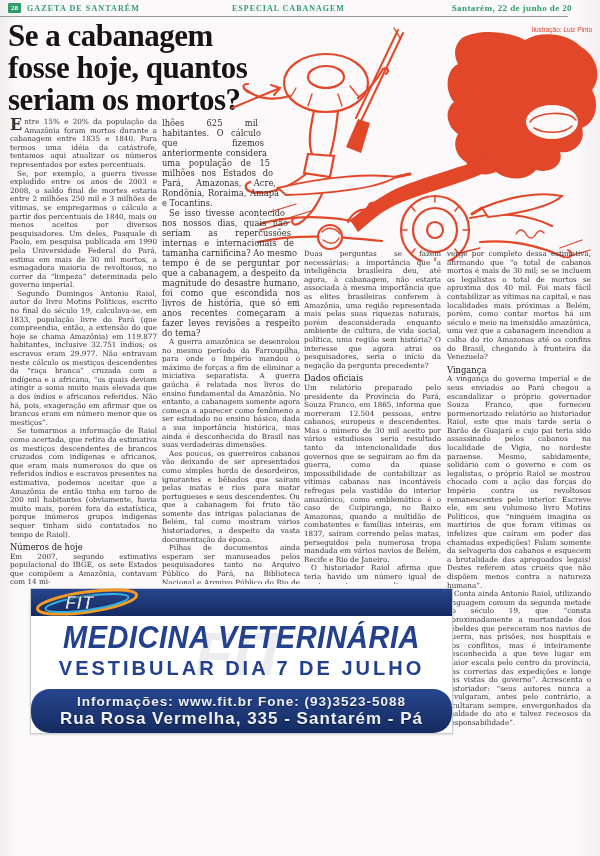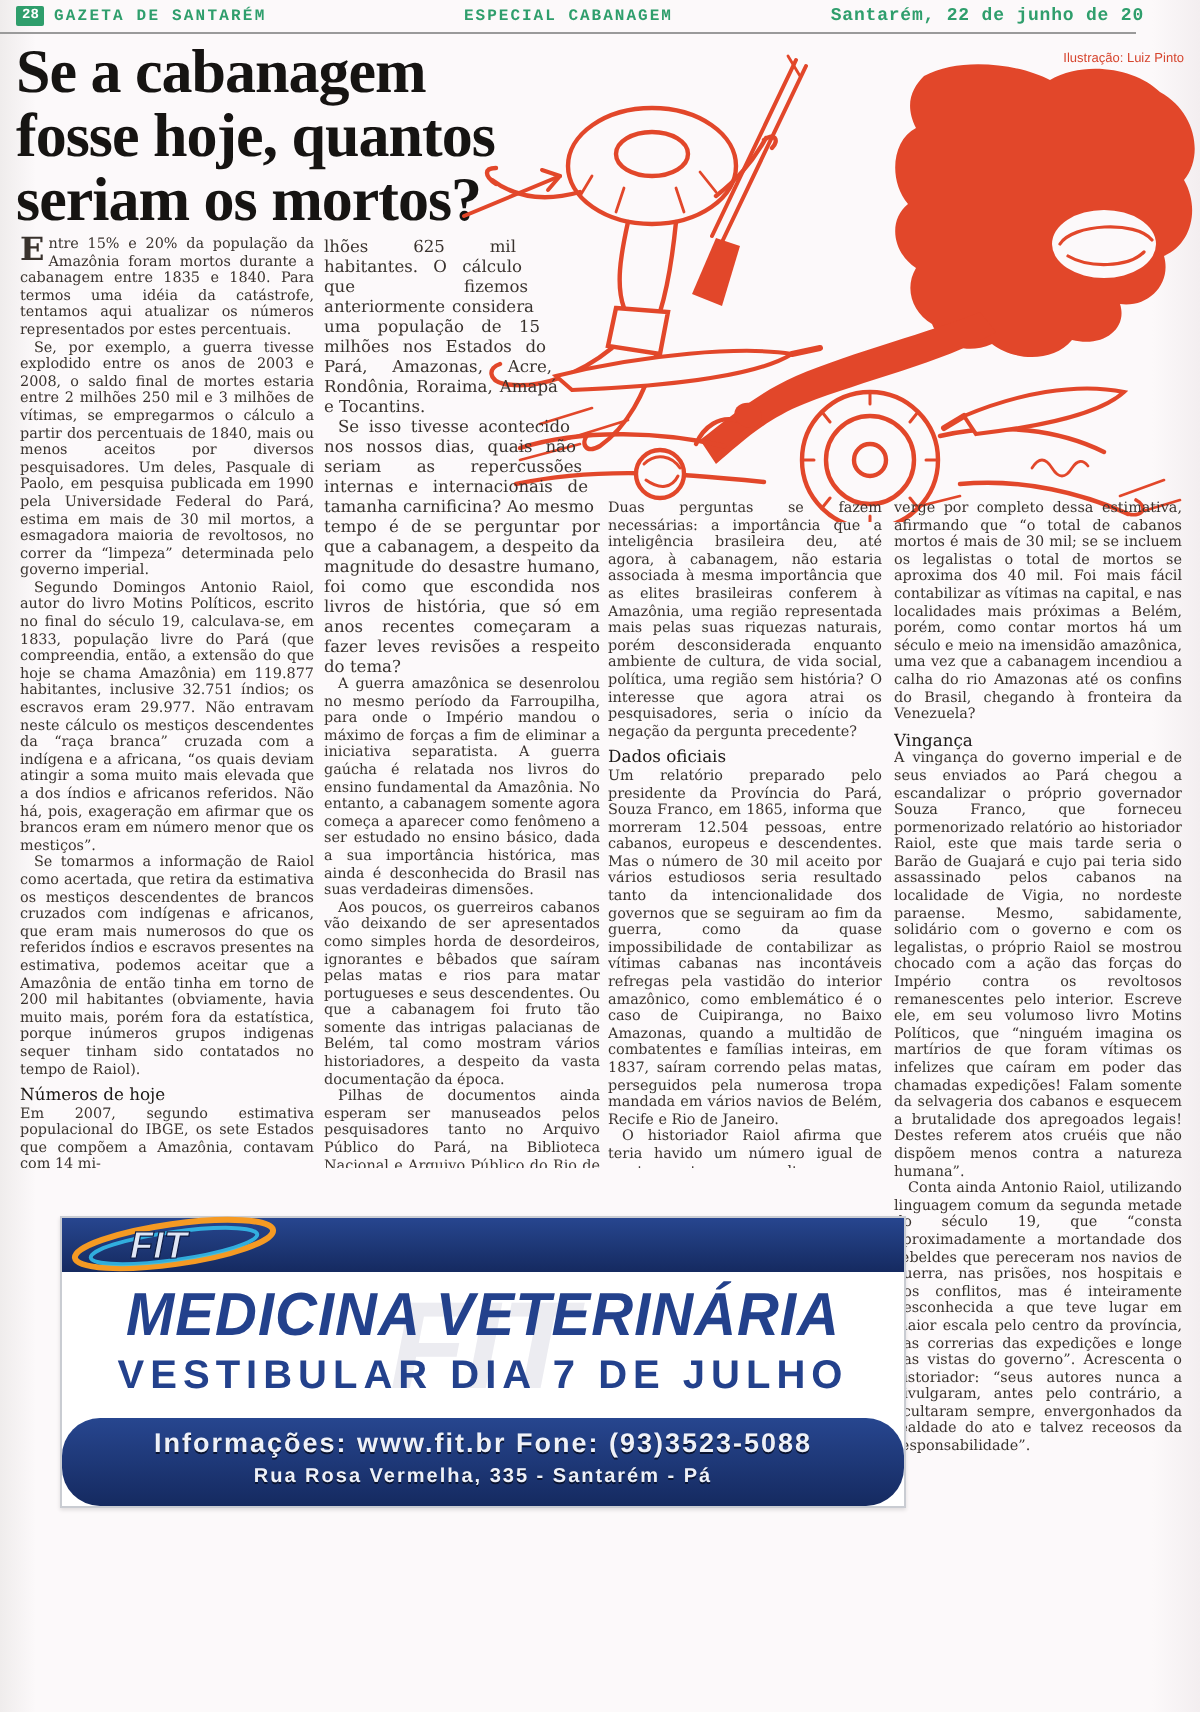--- a/index.html
+++ b/index.html
@@ -1,21 +1,21 @@
 <!DOCTYPE html>
 <html><head>
 <meta charset="utf-8">
 <style>
   html,body{margin:0;padding:0;background:#dddcde;}
   .page{position:relative;width:600px;height:856px;overflow:hidden;
     background:linear-gradient(90deg,#efecec,#fcf9fa 3%,#fcf9fa 96%,#f3eef0);
     font-family:"DejaVu Serif",serif;}
   
   .masthead{position:absolute;left:0;top:2px;width:568px;height:14px;
-    border-bottom:1px solid #9a9a9a;font-family:Liberation Mono, monospace;
+    border-bottom:1px solid #9a9a9a;font-family:Liberation Serif, serif;
     color:#2f9e6c;font-weight:bold;}
   .pagenum{position:absolute;left:8px;top:1px;background:#2f9e6c;color:#fff;
     font-size:7px;padding:1px 3px;border-radius:1px;}
   .mh-name{position:absolute;left:27px;top:2px;font-size:8px;letter-spacing:1.1px;}
   .mh-center{position:absolute;left:232px;top:2px;font-size:8px;letter-spacing:1px;text-align:center;}
   .mh-right{position:absolute;right:-4px;top:1px;font-size:9px;letter-spacing:.4px;white-space:nowrap;}
   .credit{position:absolute;right:8px;top:26px;font-size:6.5px;color:#d6452e;
     font-family:"Liberation Sans",sans-serif;}
   
   .headline{position:absolute;left:8px;top:20px;margin:0;width:320px;
@@ -35,39 +35,39 @@
   .bp{margin:0;text-indent:7px;}
   .bp.first{text-indent:0;}
   .lead{font-size:8.3px;line-height:10px;}
   .dropcap{float:left;font-size:16px;line-height:13px;font-weight:bold;padding-right:2px;}
   .subhead{margin:4px 0 1px;font-size:8.4px;font-weight:normal;color:#1c1815;}
   .wrapshape{float:right;width:42px;height:140px;
     shape-outside:polygon(0 0,100% 0,100% 100%);}
   
   .ad{position:absolute;left:30px;top:588px;width:421px;background:#fff;
     font-family:"Liberation Sans",sans-serif;border:1px solid #c9ccd2;
-    box-shadow:0 1px 2px rgba(0,0,0,.12);margin-top:20px;}
+    box-shadow:0 1px 2px rgba(0,0,0,.12);}
   .ad-top{position:relative;height:27px;background:linear-gradient(#27468f,#152a60);}
   .ad-top-text{position:absolute;left:110px;right:6px;top:5px;text-align:center;
     color:#f4f6fb;font-weight:bold;font-size:15.5px;letter-spacing:.3px;
     text-shadow:0 1px 1px #0a1430;}
   .ad-logo{position:absolute;left:2px;top:-2px;}
   .ad-mid{position:relative;height:73px;overflow:hidden;}
   .ad-watermark{position:absolute;left:0;right:0;top:2px;text-align:center;
     font-size:62px;font-style:italic;font-weight:bold;color:#ececf1;}
   .ad-line1{position:relative;text-align:center;margin-top:6px;
     font-size:29px;font-style:italic;font-weight:bold;color:#23418c;
     letter-spacing:.5px;transform:scaleY(1.05);}
   .ad-line2{position:relative;text-align:center;margin-top:2px;
     font-size:20px;font-weight:bold;color:#23418c;letter-spacing:3px;}
   .ad-bot{height:44px;background:linear-gradient(#27468f,#152a60);
     text-align:center;color:#eef1f8;font-weight:bold;padding-top:4px;box-sizing:border-box;border-radius:19px;}
   .ad-bot div{text-shadow:0 1px 0 #0a1430;letter-spacing:1px;}
   .ad-bot .f1{font-size:13.5px;line-height:18px;}
-  .ad-bot .f2{font-size:10px;line-height:16px;}
+  .ad-bot .f2{font-size:17px;line-height:16px;}
 </style>
 </head>
 <body>
 
 <div class="page">
 
   <div class="masthead">
     <span class="pagenum">28</span>
     <span class="mh-name">GAZETA DE SANTARÉM</span>
     <span class="mh-center">ESPECIAL CABANAGEM</span>

